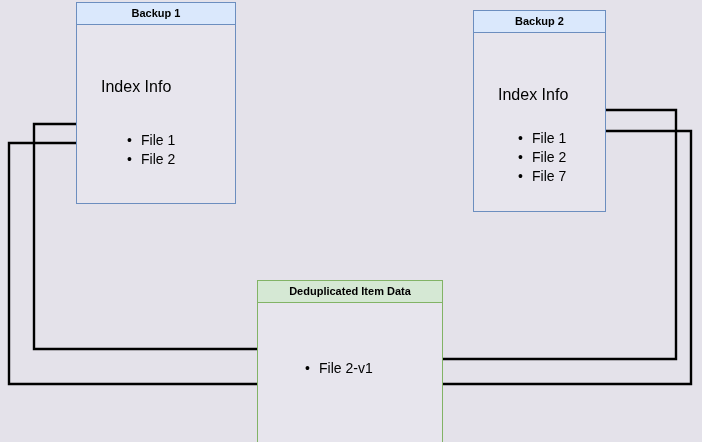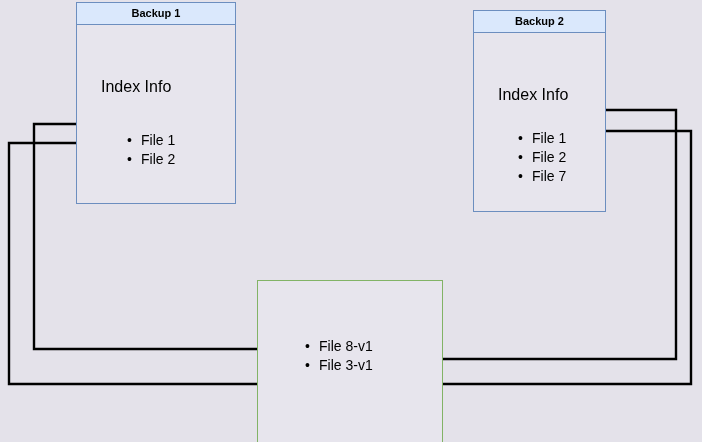--- a/index.html
+++ b/index.html
@@ -132,21 +132,21 @@
       <div class="index-label">Index Info</div>
       <ul class="file-list">
         <li>File 1</li>
         <li>File 2</li>
         <li>File 7</li>
       </ul>
     </div>
   </div>
 
   <div class="node green" id="dedup">
+    <div class="node-header">Deduplicated Item Data</div>
     <div class="node-body">
       <ul class="file-list">
-        <li>File 8-v1</li>
-        <li>File 3-v1</li>
+        <li>File 2-v1</li>
       </ul>
     </div>
   </div>
 
 </div>
 
 </body></html>

